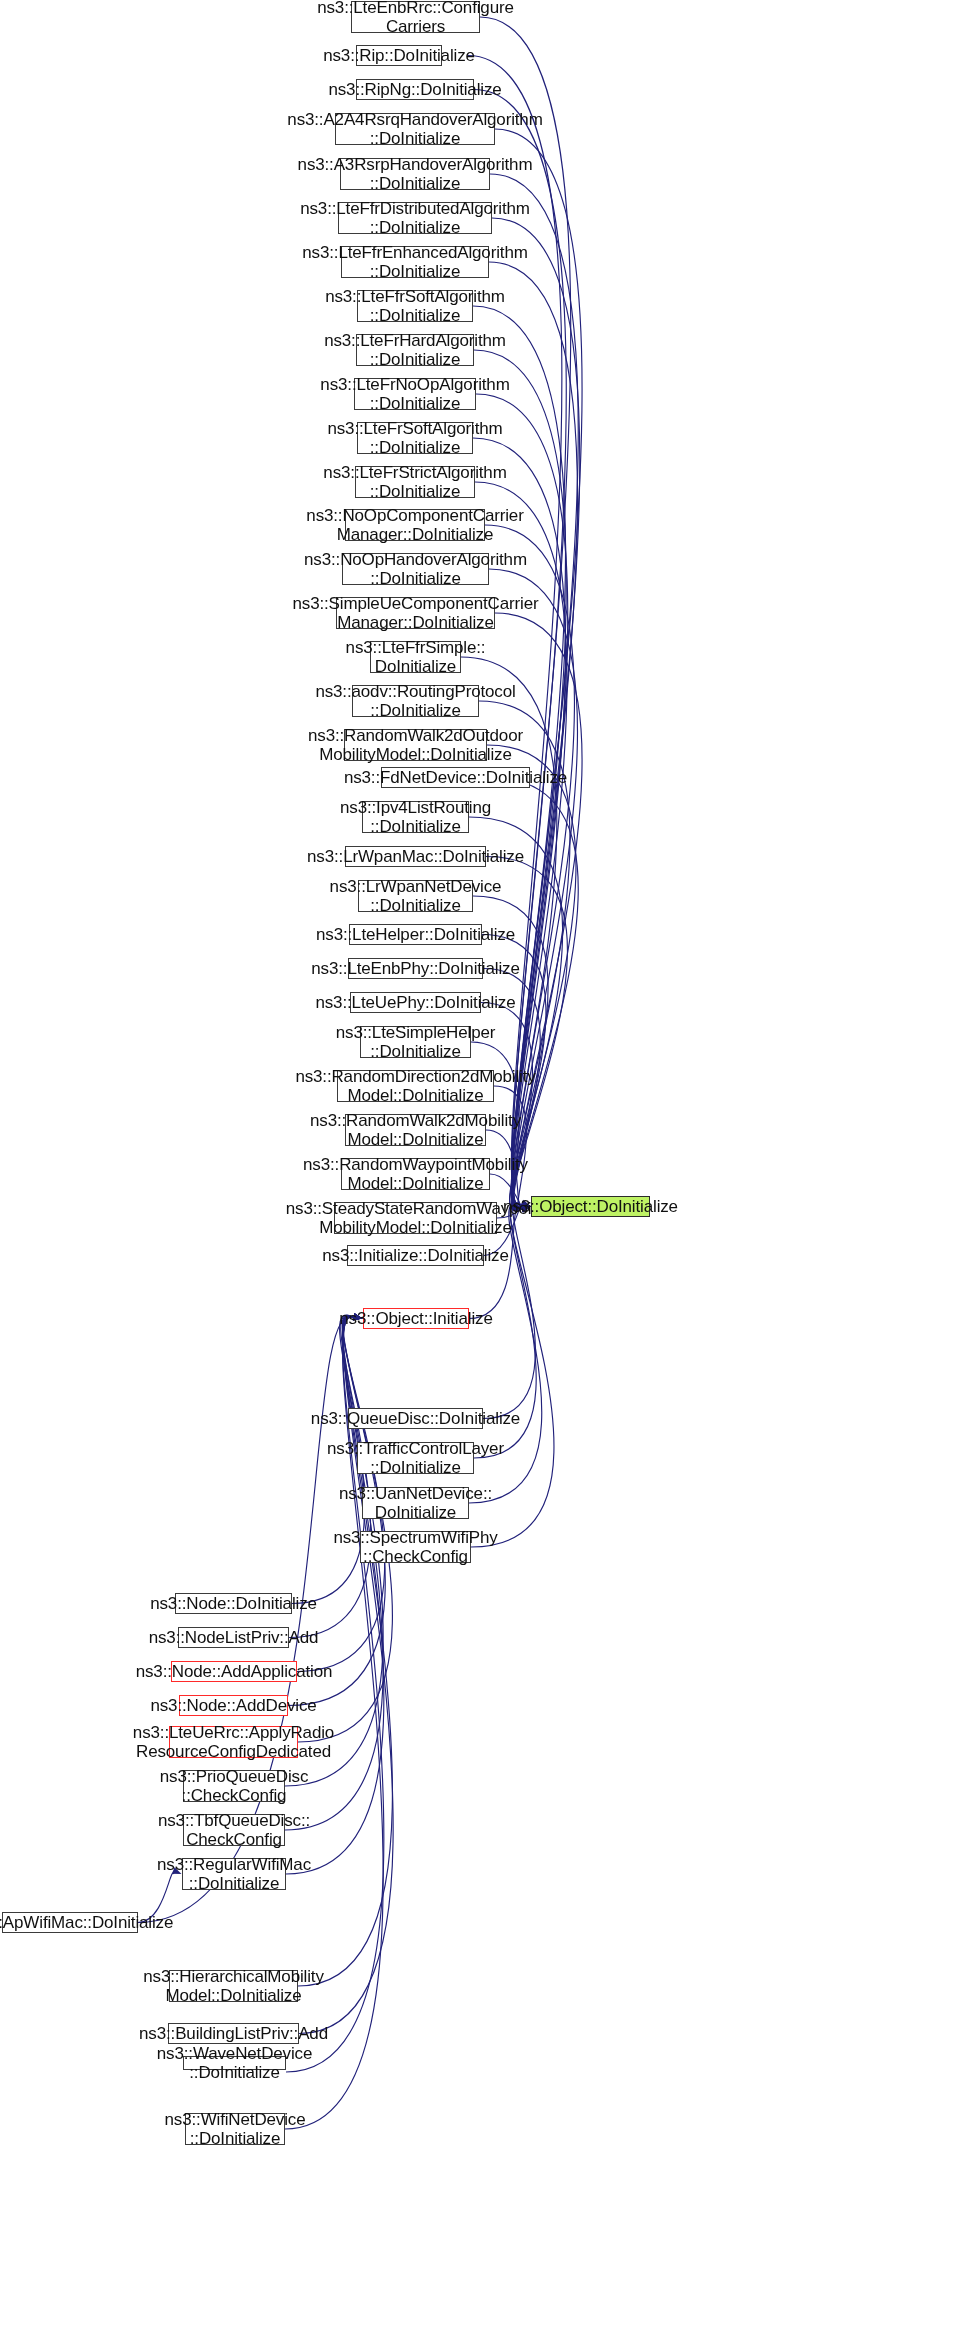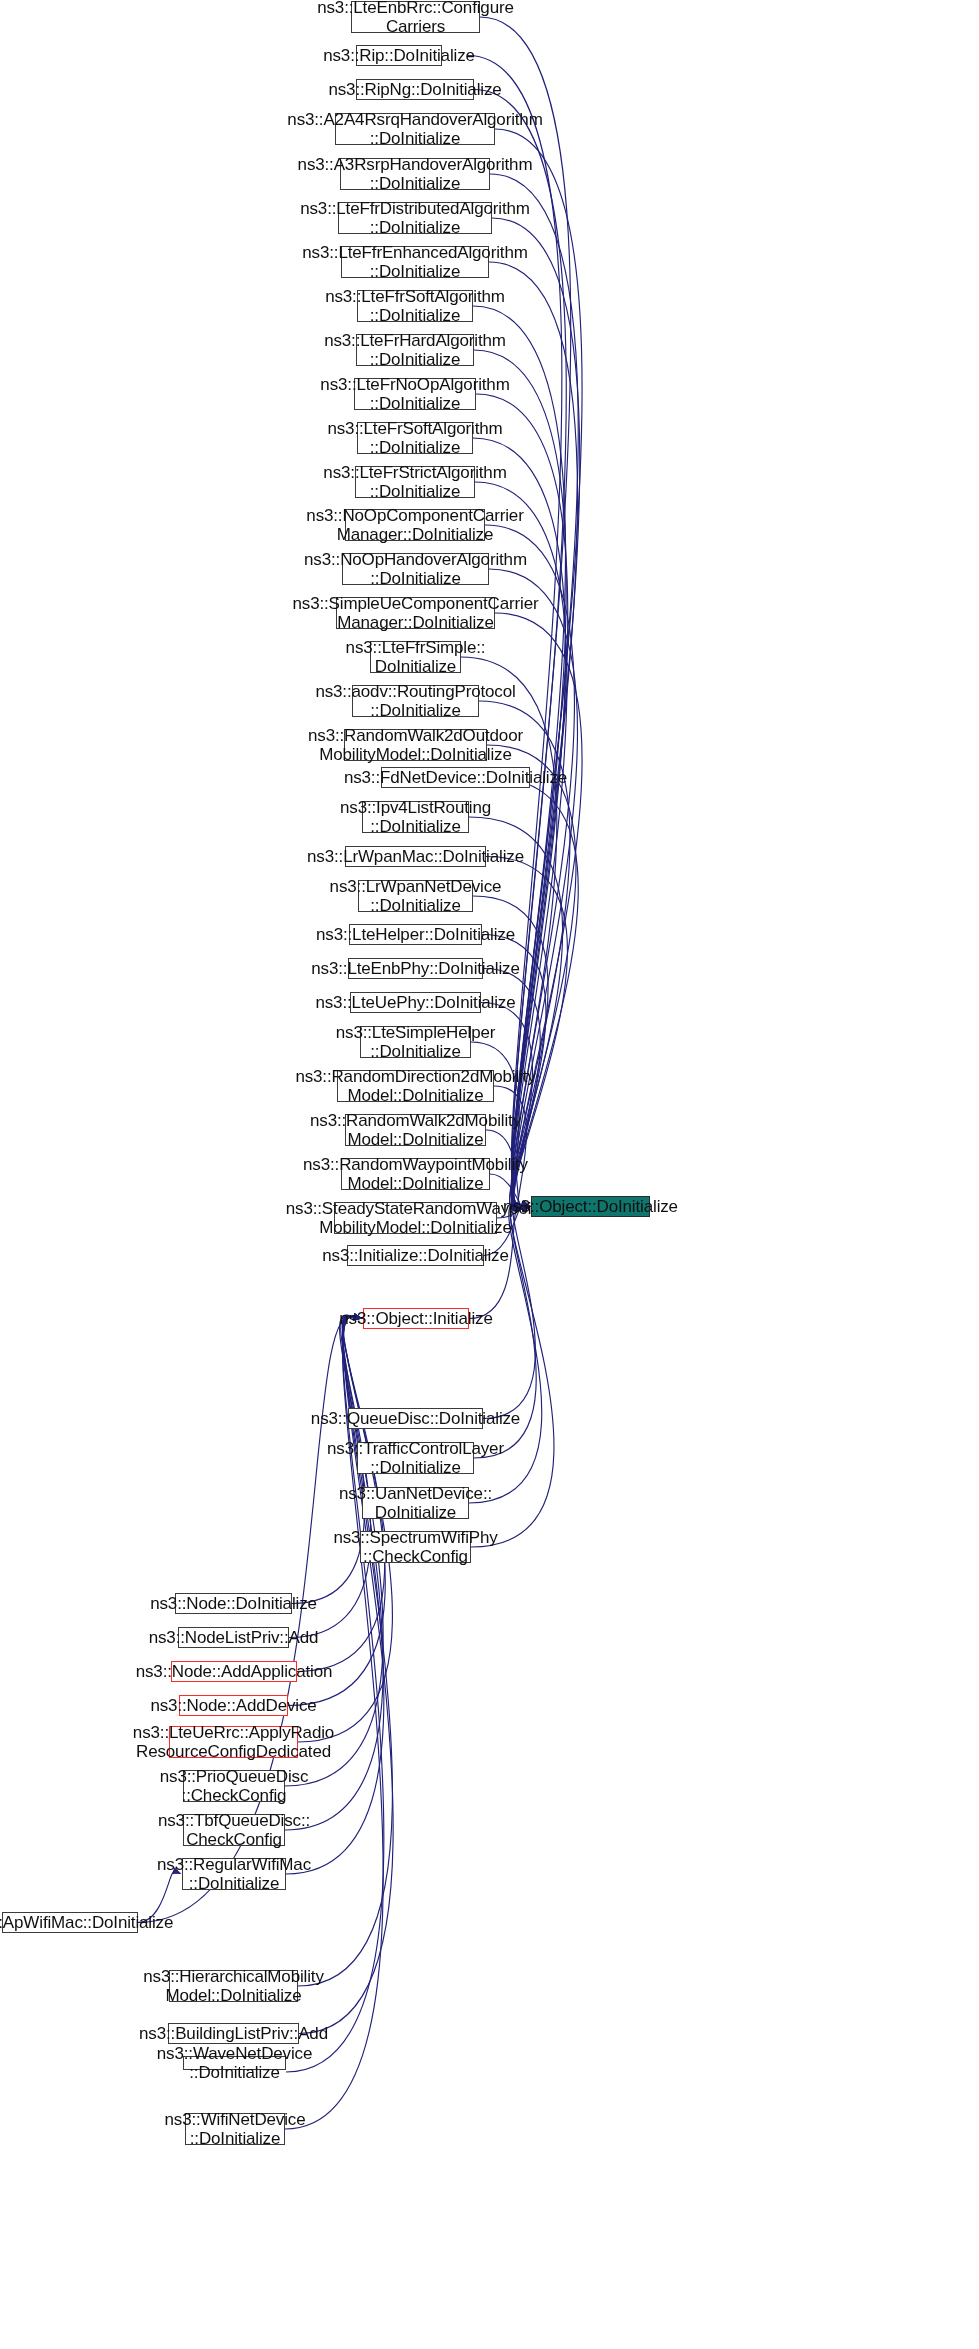--- a/index.html
+++ b/index.html
@@ -37,21 +37,21 @@
     letter-spacing: -0.15px;
     white-space: pre-line;
     padding: 0 2px;
     cursor: pointer;
   }
   .node-box.red {
     border-color: #ff2a2a;
     border-width: 1.6px;
   }
   .node-box.current {
-    background: #0f766e;
+    background: #bef264;
     border-color: #2b2b2b;
   }
   .edge-path {
     fill: none;
     stroke: #21217a;
     stroke-width: 1.15px;
   }
   .edge-arrow {
     fill: #21217a;
     stroke: none;

